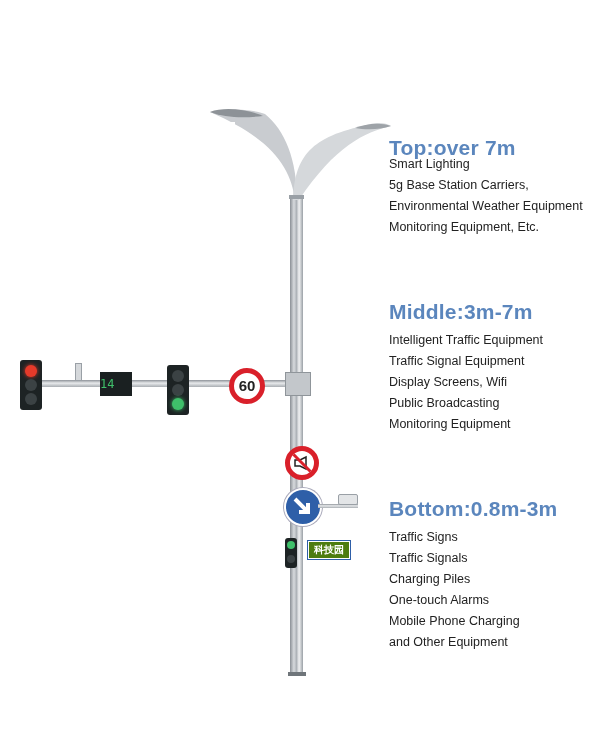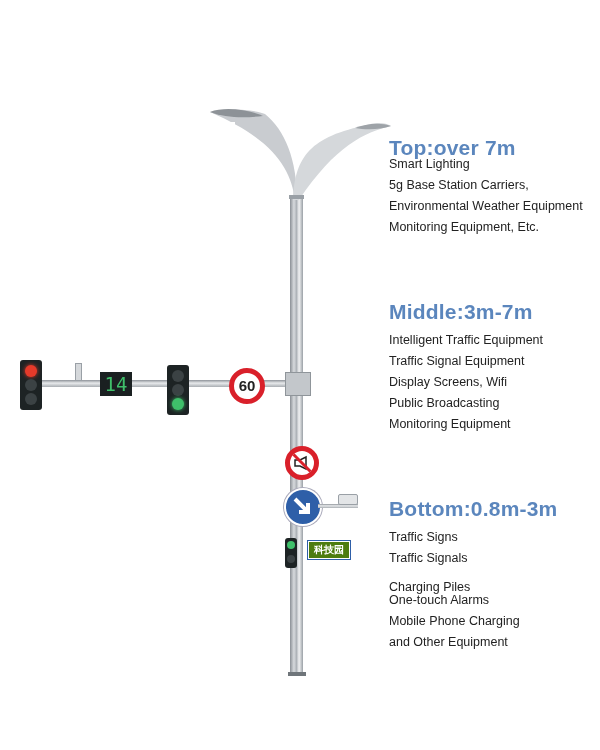--- a/index.html
+++ b/index.html
@@ -33,21 +33,21 @@
   <div class="abs" style="left:285px; top:372px; width:24px; height:22px; background:#c3c7cb; border:1px solid #8f959a;"></div>
 
   <div class="signal-box" style="left:20px; top:360px;">
     <div class="lamp" style="top:5px; background:#e53a2a; box-shadow:0 0 4px #e53a2a;"></div>
     <div class="lamp" style="top:19px;"></div>
     <div class="lamp" style="top:33px;"></div>
   </div>
 
   <div class="abs" style="left:75px; top:363px; width:5px; height:16px; background:#d5d8db; border:1px solid #9aa0a6;"></div>
 
-  <div class="abs" style="left:100px; top:372px; width:32px; height:24px; background:#1a2021; color:#3fbf6a; font-family:'DejaVu Sans Mono', monospace; font-size:19px; text-align:center; line-height:24px;">14</div>
+  <div class="abs" style="left:100px; top:372px; width:32px; height:24px; background:#1a2021; color:#3fbf6a; font-family:'DejaVu Sans Mono', monospace; font-size:12px; line-height:24px;">14</div>
 
   <div class="signal-box" style="left:167px; top:365px;">
     <div class="lamp" style="top:5px;"></div>
     <div class="lamp" style="top:19px;"></div>
     <div class="lamp" style="top:33px; background:#3fbf6a; box-shadow:0 0 4px #3fbf6a;"></div>
   </div>
 
   <div class="abs" style="left:229px; top:368px; width:26px; height:26px; border:5px solid #d9202a; border-radius:50%; background:#fff; font-weight:bold; font-size:15px; color:#222; text-align:center; line-height:26px;">60</div>
 
   <div class="abs" style="left:285px; top:446px; width:24px; height:24px; border:5px solid #d9202a; border-radius:50%; background:#fff; overflow:hidden;">
@@ -88,17 +88,17 @@
   <div class="item" style="top:354px;">Traffic Signal Equipment</div>
   <div class="item" style="top:375px;">Display Screens, Wifi</div>
   <div class="item" style="top:396px;">Public Broadcasting</div>
   <div class="item" style="top:417px;">Monitoring Equipment</div>
 </div>
 
 <div>
   <div class="section-title" style="top:497px;">Bottom:0.8m-3m</div>
   <div class="item" style="top:530px;">Traffic Signs</div>
   <div class="item" style="top:551px;">Traffic Signals</div>
-  <div class="item" style="top:572px;margin-top:8px;">Charging Piles</div>
+  <div class="item" style="top:572px;">Charging Piles</div>
   <div class="item" style="top:593px;">One-touch Alarms</div>
   <div class="item" style="top:614px;">Mobile Phone Charging</div>
   <div class="item" style="top:635px;">and Other Equipment</div>
 </div>
 
 </body></html>

